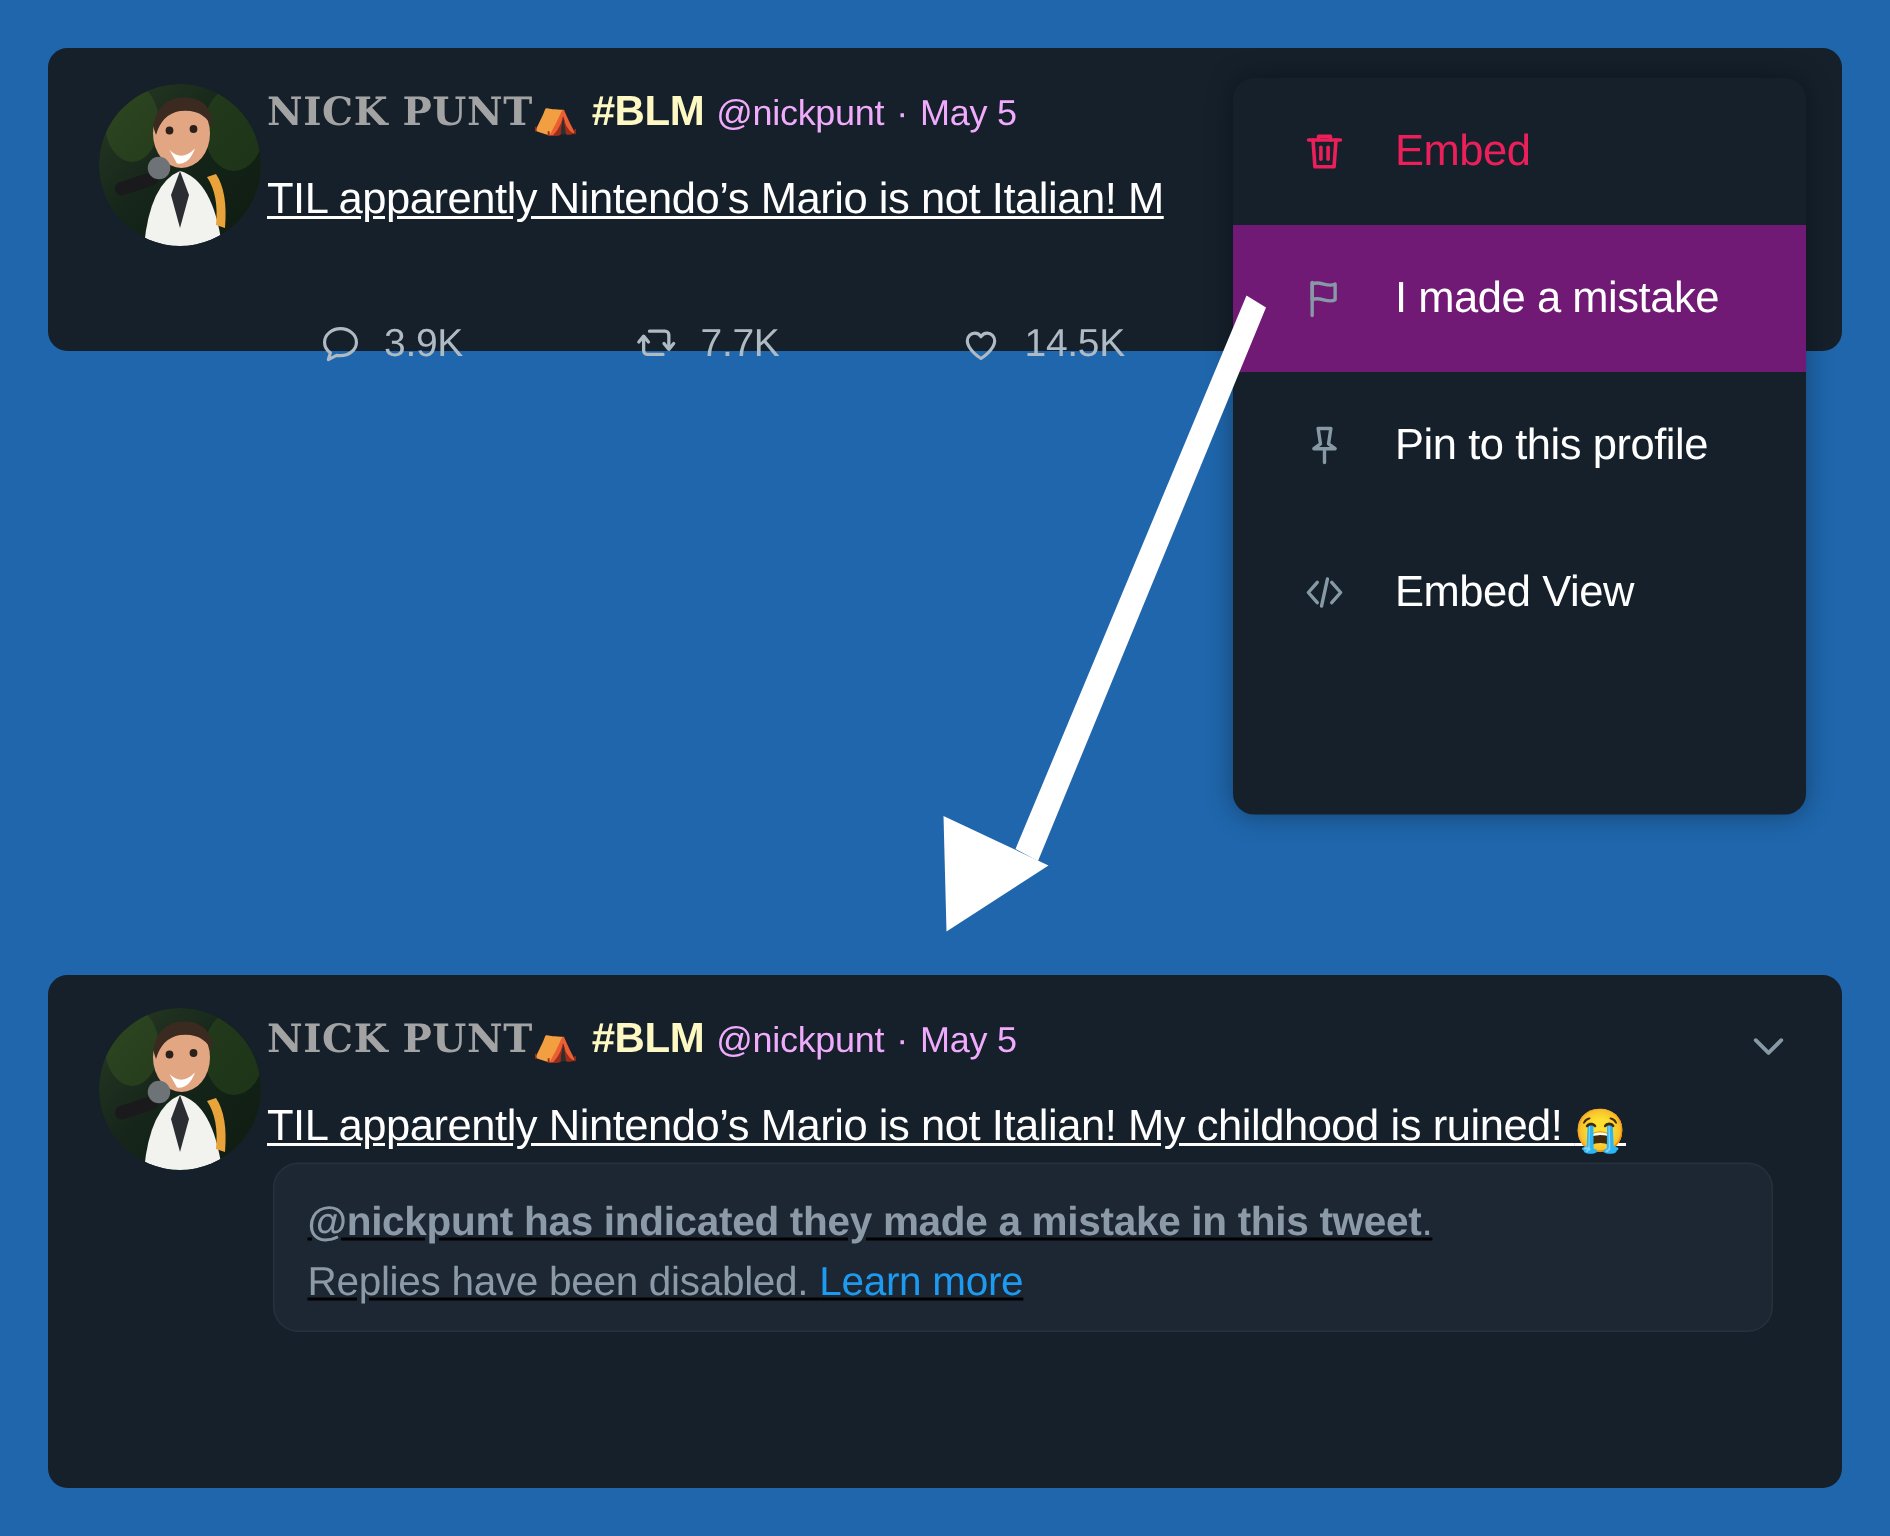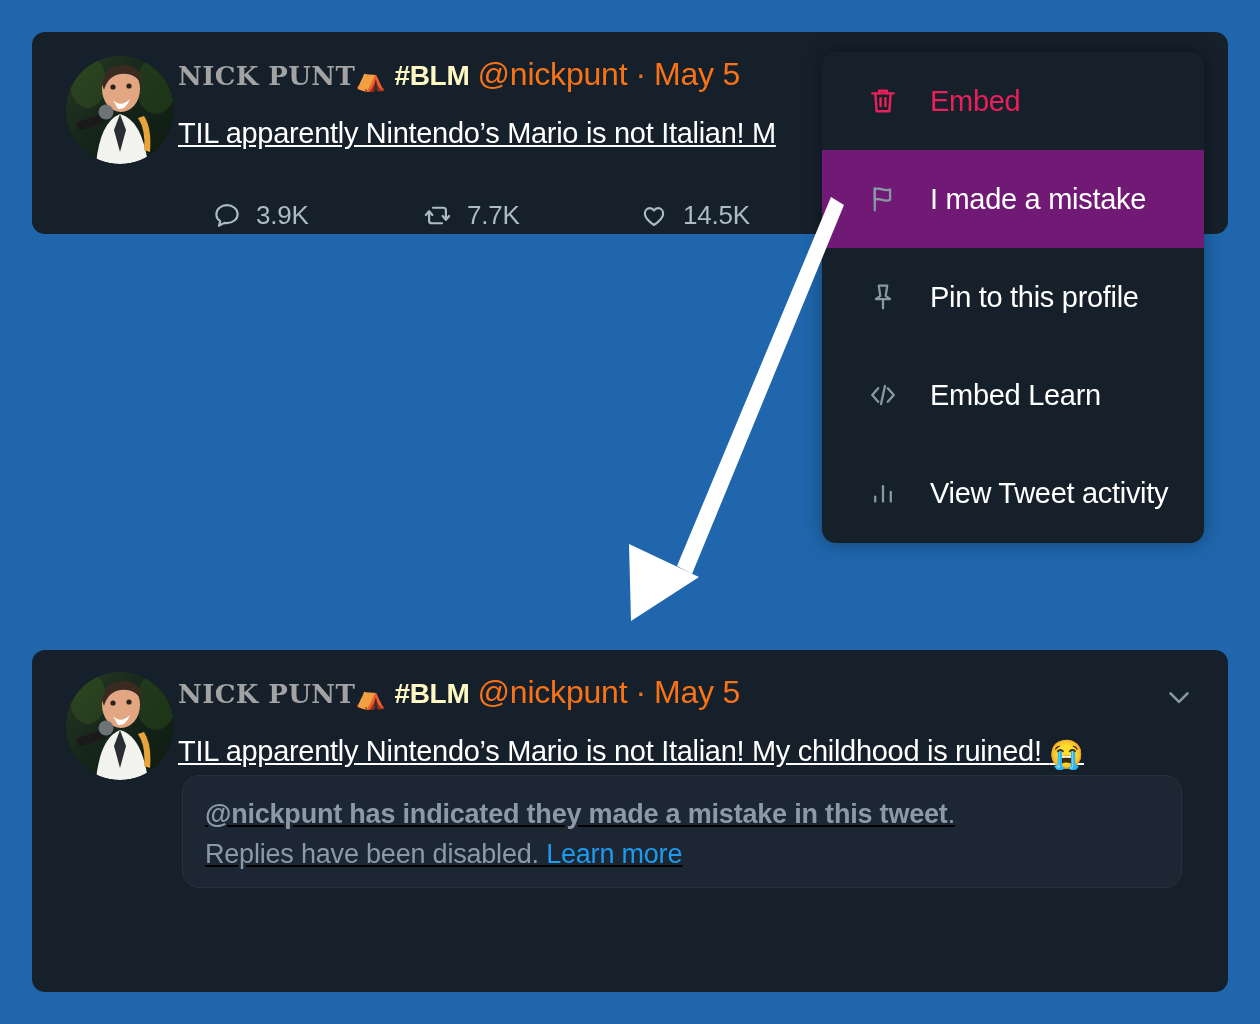--- a/index.html
+++ b/index.html
@@ -60,23 +60,23 @@
   }
   .name-emoji { font-size: 25px; vertical-align: -2px; }
   .blm {
     font-family: "Liberation Sans", sans-serif;
     font-weight: 700;
     color: #fef9c3;
     font-size: 28px;
     letter-spacing: -0.3px;
   }
   .handle, .sep, .date {
-    color: #f97316;
+    color: #f0abfc;
     font-weight: 400;
-    font-size: 32px;
+    font-size: 24px;
     letter-spacing: -0.2px;
   }
 
   .tweet-text {
     color: #FFFFFF;
     font-size: 29px;
     line-height: 42px;
     letter-spacing: -0.3px;
     white-space: nowrap;
     margin-top: 18px;
@@ -113,21 +113,21 @@
     position: absolute;
     left: 180px;
     display: flex;
     align-items: center;
     height: 44px;
   }
   #actions-top    { top: 168px; }
 
   .action {
     display: flex;
-    align-items: flex-start;
+    align-items: flex-end;
     height: 44px;
   }
   .action .ic { display: block; }
   .action .cnt {
     font-size: 26px;
     letter-spacing: -0.2px;
     margin-left: 14px;
     font-weight: 400;
   }
   #actions-top .action-reply   { margin-right: 0; }
@@ -334,31 +334,21 @@
   </div>
 
   <div class="menu-item" id="menu-item-embed">
     <span class="mic">
       <svg class="stroke-muted" width="34" height="34" viewBox="0 0 24 24" fill="none" stroke-width="1.6" stroke-linecap="round" stroke-linejoin="round">
         <path d="M8.6 7.2 4.4 12l4.2 4.8"></path>
         <path d="M15.4 7.2 19.6 12l-4.2 4.8"></path>
         <path d="M13.4 5.6 10.6 18.4"></path>
       </svg>
     </span>
-    <span class="mlabel">Embed Learn</span>
-  </div>
-
-  <div class="menu-item" id="menu-item-activity">
-    <span class="mic">
-      <svg class="stroke-muted" width="34" height="34" viewBox="0 0 24 24" fill="none" stroke-width="1.6" stroke-linecap="round">
-        <path d="M6.5 14.5V18"></path>
-        <path d="M12 7.2V18"></path>
-        <path d="M17.5 11.2V18"></path>
-      </svg>
-    </span>
-    <span class="mlabel">View Tweet activity</span>
-  </div>
+    <span class="mlabel">Embed View</span>
+  </div>
+
 </div>
 
 <svg id="annotation-arrow" viewBox="0 0 1260 1024" aria-hidden="true">
   <polygon points="831,197 844,205 692,574 677,566" fill="#FFFFFF"></polygon>
   <polygon points="629,544 699,577 631,621" fill="#FFFFFF"></polygon>
 </svg>
 
 </body></html>

